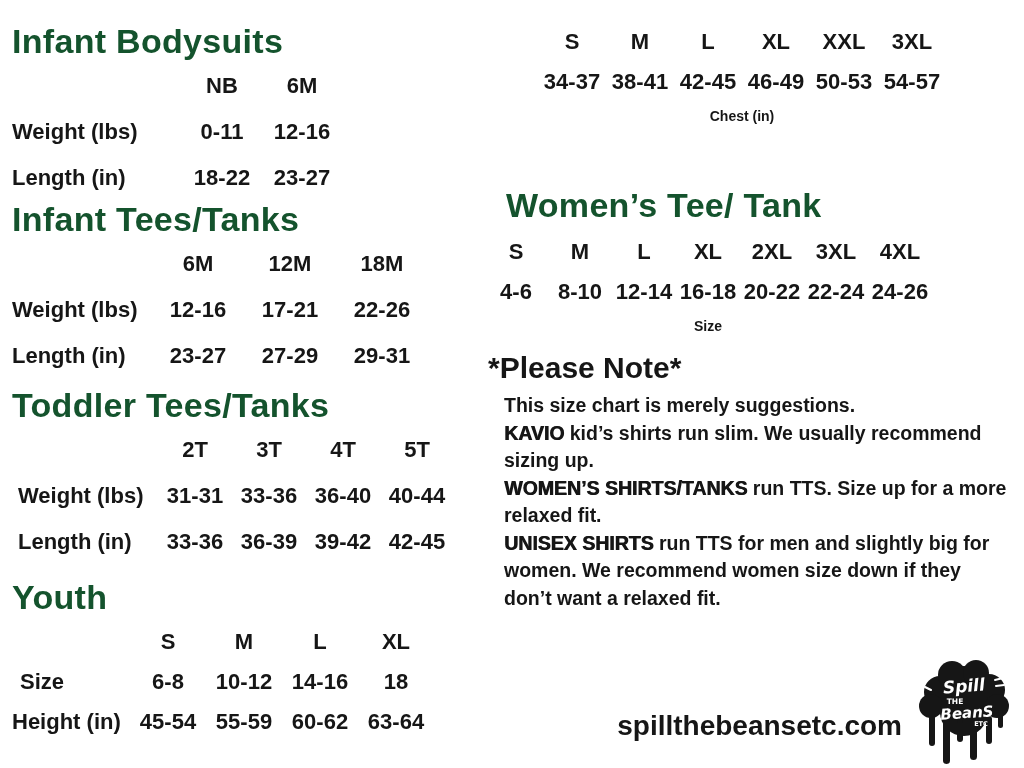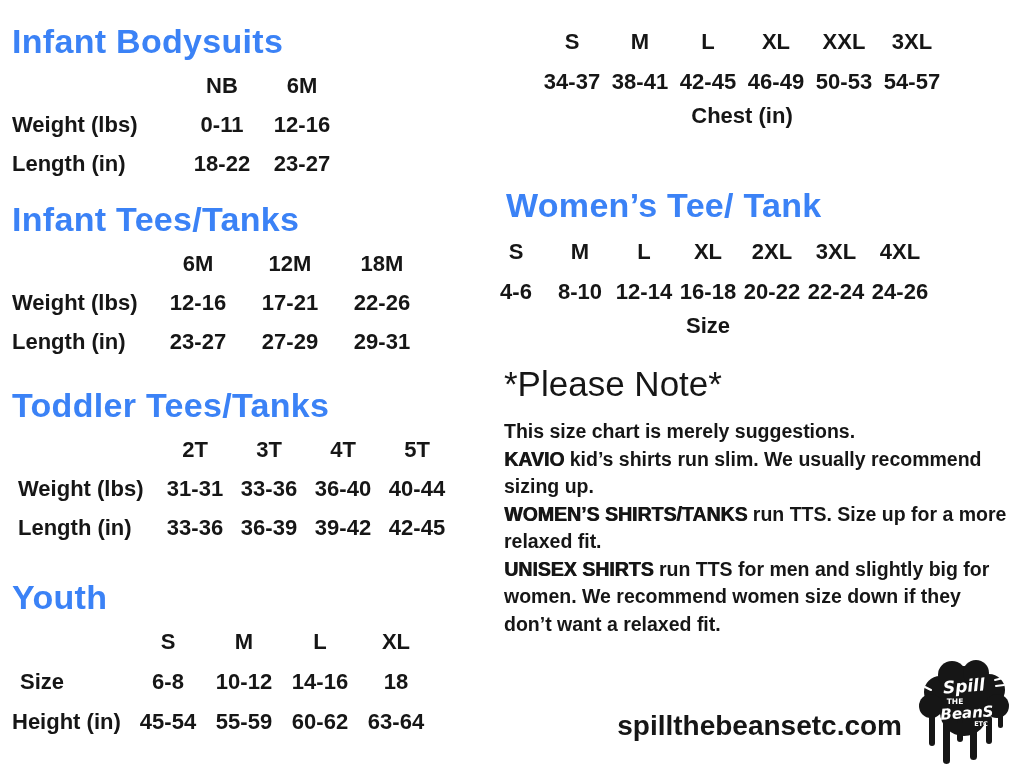--- a/index.html
+++ b/index.html
@@ -11,58 +11,58 @@
     font-family: "Liberation Sans", sans-serif;
     color: #161616;
     overflow: hidden;
   }
   .sec { position: absolute; }
   .ttl {
     margin: 0;
     font-size: 34px;
     line-height: 42px;
     font-weight: 700;
-    color: #3b82f6;
+    color: #14532d;
     letter-spacing: 0.3px;
     white-space: nowrap;
   }
   
   .tbl {
     display: grid;
     margin-top: 8px;
-    row-gap: 7px;
+    row-gap: 14px;
     font-size: 22px;
     font-weight: 700;
     line-height: 32px;
   }
   .tbl .hd, .tbl .vl { text-align: center; white-space: nowrap; }
   .tbl .lb { text-align: left; white-space: nowrap; }
   
   .rtbl {
     display: grid;
     margin-top: 10px;
     row-gap: 8px;
     font-size: 22px;
     font-weight: 700;
     line-height: 32px;
   }
   .rtbl .hd, .rtbl .vl { text-align: center; white-space: nowrap; }
   .axis {
     text-align: center;
-    font-size: 22px;
+    font-size: 14px;
     font-weight: 700;
     margin-top: 4px;
     line-height: 28px;
   }
   .pad-ttl { padding-left: 22px; }
   .note-title {
-    margin: 16px;
-    font-size: 35px;
+    margin: 0;
+    font-size: 30px;
     line-height: 36px;
-    font-weight: 400;
+    font-weight: 700;
     color: #161616;
     white-space: nowrap;
   }
   .note-body { margin-top: 6px; padding-left: 16px; width: 520px; }
   .note-line {
     margin: 0;
     font-size: 19.5px;
     line-height: 27.5px;
     font-weight: 700;
   }

